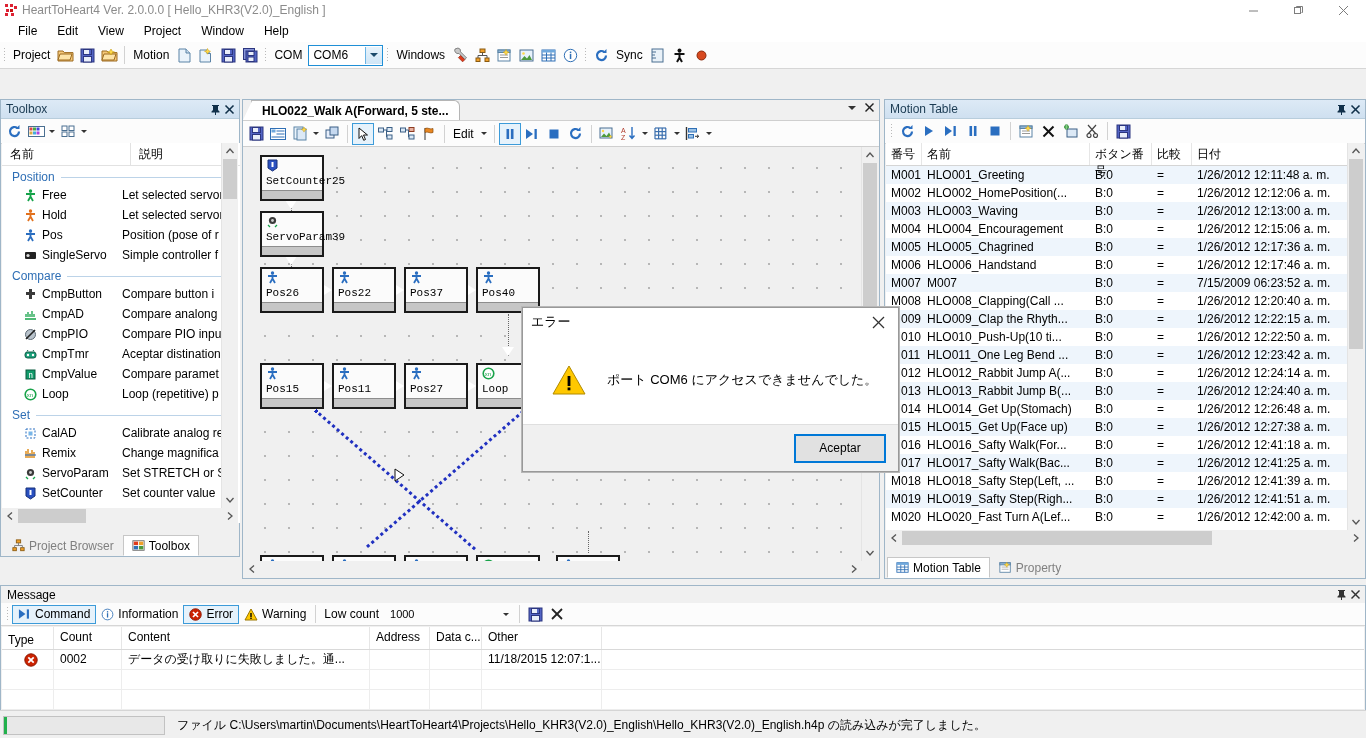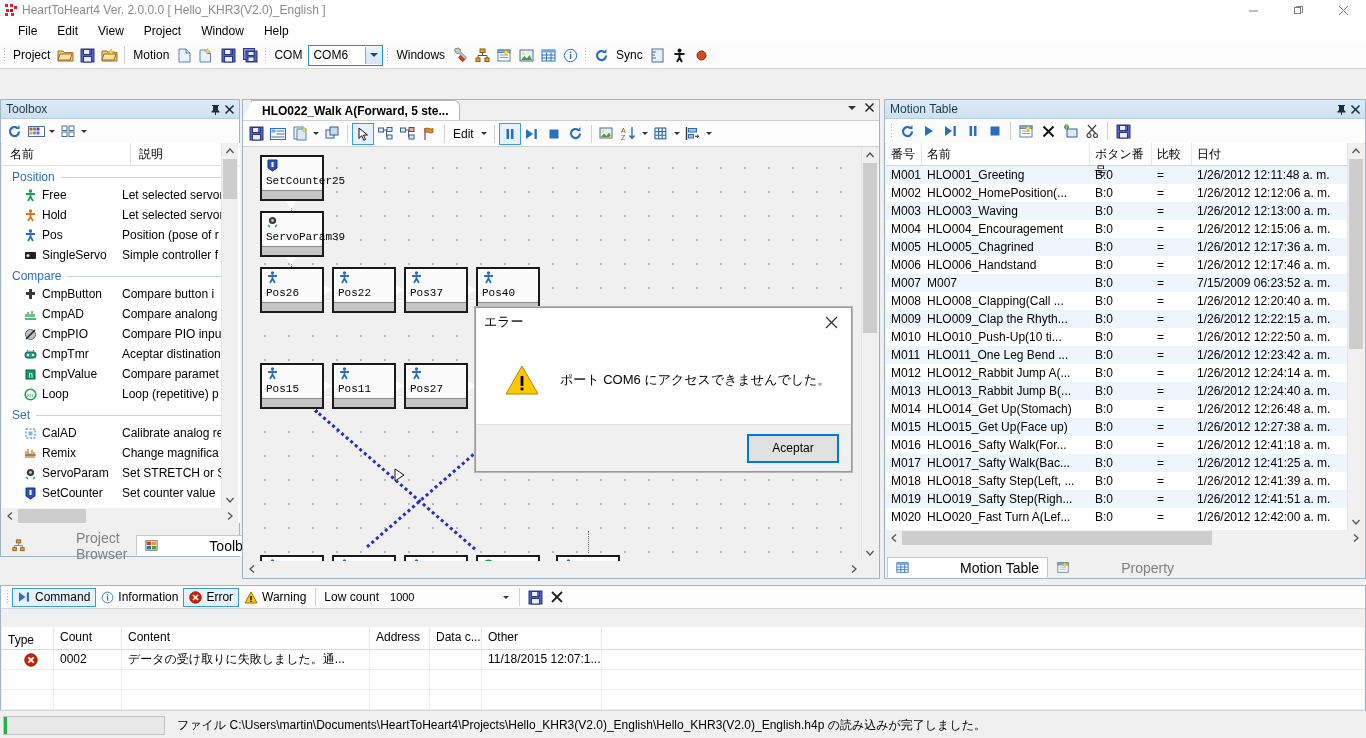--- a/index.html
+++ b/index.html
@@ -61,21 +61,21 @@
   .tbx-row .nm{width:120px;display:flex;align-items:center;padding-left:22px;box-sizing:border-box;}
   .tbx-row .ic{width:13px;height:13px;margin-right:5px;flex:none;}
   .tbx-row .ds{flex:1;overflow:hidden;white-space:nowrap;}
   .vscroll{position:absolute;right:1px;top:43px;width:16px;bottom:48px;background:#f0f0f0;border-left:1px solid #e4e4e4;}
   .vsc-arrow{width:16px;height:16px;display:flex;align-items:center;justify-content:center;background:#f0f0f0;}
   .vsc-thumb{position:absolute;left:1px;width:14px;background:#cdcdcd;}
   .hscroll{position:absolute;left:1px;right:1px;height:16px;background:#f0f0f0;display:flex;align-items:center;}
   .hsc-arrow{width:16px;height:16px;display:flex;align-items:center;justify-content:center;}
   .hsc-thumb{height:14px;background:#cdcdcd;}
   .tabstrip{position:absolute;left:0;height:20px;display:flex;align-items:flex-end;}
-  .ptab{height:19px;display:flex;align-items:center;padding:0 8px;font-size:14px;color:#808080;border:1px solid transparent;gap:47px;}
+  .ptab{height:19px;display:flex;align-items:center;padding:0 8px;font-size:12px;color:#808080;border:1px solid transparent;}
   .ptab.active{background:#fff;border:1px solid #c7c7c7;border-bottom:1px solid #fff;color:#000;}
   .ptab .ic{width:13px;height:13px;margin-right:4px;}
 
   
   #doc{left:242px;top:70px;width:638px;height:480px;background:#f0f0f0;border:1px solid #9fb6c8;}
   .doctabs{height:20px;display:flex;align-items:flex-end;padding-left:8px;background:#f0f0f0;position:relative;}
   .doctab{height:19px;background:#fff;border:1px solid #b5b5b5;border-bottom:none;display:flex;align-items:center;
     padding:0 10px;font-size:12px;font-weight:bold;border-radius:0 6px 0 0;position:relative;}
   .doctab:before{content:"";position:absolute;left:-9px;bottom:0;width:0;height:0;
     border-bottom:19px solid #fff;border-left:9px solid transparent;}
@@ -120,21 +120,21 @@
   .m-type{width:52px;display:flex;align-items:center;justify-content:center;}
   .m-cnt{width:68px;}.m-con{width:248px;}.m-adr{width:60px;}.m-dat{width:52px;}.m-oth{width:120px;}
 
   
   .statusbar{position:absolute;left:0;top:710px;width:1366px;height:28px;background:#f0f0f0;border-top:1px solid #d5d5d5;display:flex;align-items:center;}
   .progress{width:160px;height:17px;border:1px solid #c2c2c2;background:#e8e8e8;margin-left:3px;position:relative;}
   .progress .fill{position:absolute;left:0;top:0;bottom:0;width:4px;background:#22b14c;}
   .status-text{margin-left:12px;font-size:12px;}
 
   
-  #errdlg{position:absolute;left:475px;top:307px;width:375px;height:163px;background:#fff;
+  #errdlg{position:absolute;left:522px;top:307px;width:375px;height:163px;background:#fff;
     border:1px solid #999;box-shadow:0 0 0 1px #b7b7b7;}
   .dlg-title{height:28px;display:flex;align-items:center;padding-left:8px;font-size:13px;background:#fff;}
   .dlg-title .t{flex:1;}
   .dlg-x{width:40px;height:28px;display:flex;align-items:center;justify-content:center;color:#333;}
   .dlg-body{height:88px;display:flex;align-items:center;padding-left:28px;gap:20px;background:#fff;}
   .dlg-msg{font-size:13px;}
   .dlg-foot{position:absolute;left:0;right:0;bottom:0;height:46px;background:#f0f0f0;border-top:1px solid #dfdfdf;
     display:flex;align-items:center;justify-content:flex-end;padding-right:12px;}
   .dlg-ok{width:88px;height:25px;border:2px solid #0078d7;background:#e1e1e1;font-size:12px;
     display:flex;align-items:center;justify-content:center;}
@@ -1274,20 +1274,34 @@
               <line x1="3" y1="9.5" x2="11" y2="9.5" stroke="#aaa"></line>
               <path d="M9 1.5l1 2 2 .8-2 .9-1 2-1-2-2-.9 2-.8z" fill="#ffd94a" stroke="#c59b12" stroke-width=".5"></path>
             </svg>
         </span>
         <span>Property</span>
       </div>
     </div>
   </div>
 
   <div class="panel" id="message">
+    <div class="msg-head">
+      <span style="flex:1">Message</span>
+      <span class="pinbtn">
+        <svg width="11" height="11" viewBox="0 0 11 11">
+            <path d="M2 1h7v1H8v4l1.5 1.5v1H6v2.5H5V8.5H1.5v-1L3 6V2H2z" fill="#333"></path>
+          </svg>
+      </span>
+      <span class="closebtn">
+        <svg width="11" height="11" viewBox="0 0 11 11">
+            <line x1="1.5" y1="1.5" x2="9.5" y2="9.5" stroke="#333" stroke-width="1.5"></line>
+            <line x1="9.5" y1="1.5" x2="1.5" y2="9.5" stroke="#333" stroke-width="1.5"></line>
+          </svg>
+      </span>
+    </div>
     <div class="msg-toolbar">
       <div class="grip"></div>
       <div class="togbtn on">
         <span>
           <svg width="13" height="12" viewBox="0 0 14 12">
               <path d="M1 1l7 5-7 5z" fill="#2a6ec0"></path>
               <rect x="9.5" y="1" width="2.3" height="10" fill="#2a6ec0"></rect>
             </svg>
         </span>
         <span>Command</span>

